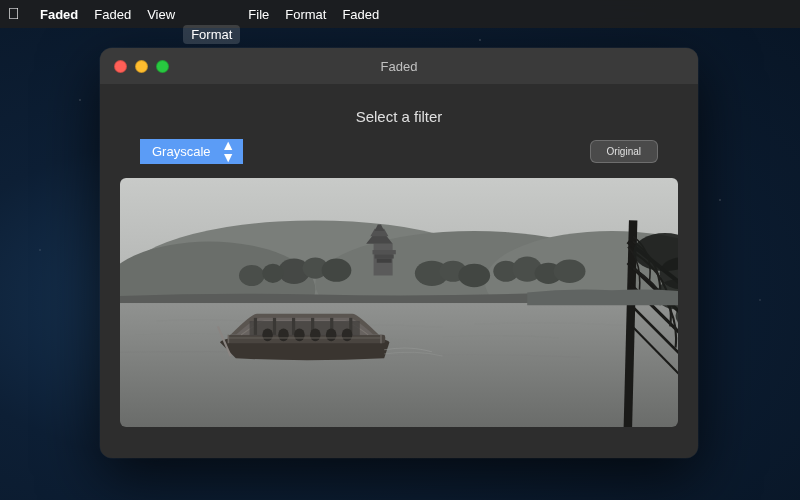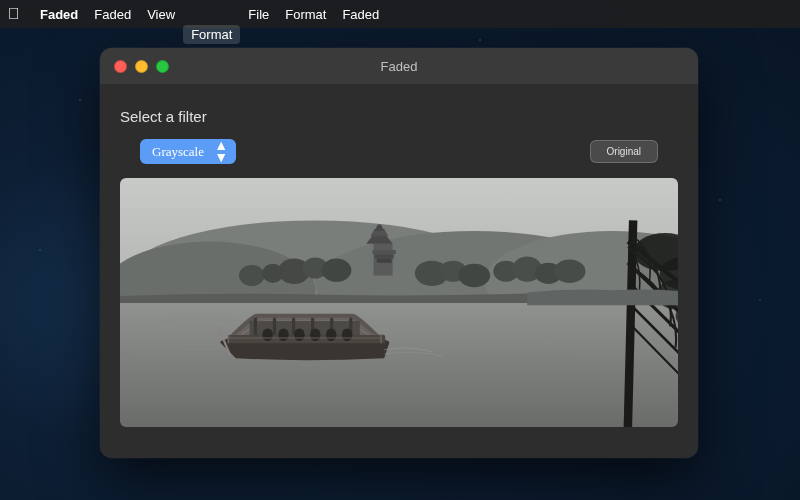--- a/index.html
+++ b/index.html
@@ -121,21 +121,21 @@
       transform: translateX(-50%);
       color: #c0c0c0;
       font-size: 13px;
       font-weight: 500;
     }
 
     .window-content {
       flex: 1;
       display: flex;
       flex-direction: column;
-      align-items: flex-start;
+      align-items: center;
       padding: 20px 20px 31px;
       gap: 14px;
     }
 
     .filter-label {
       color: #e0e0e0;
       font-size: 15px;
       font-weight: 400;
       margin-top: 4px;
     }
@@ -155,25 +155,24 @@
     }
 
     .filter-select {
       appearance: none;
       -webkit-appearance: none;
       background: #5b9cf6;
       color: #fff;
       font-size: 13px;
       font-weight: 500;
       border: none;
-      border-radius: 6px;
+      border-radius: 0;
       padding: 5px 32px 5px 12px;
       cursor: pointer;
       outline: none;
-      font-family: Liberation Serif, serif;
     }
 
     .select-arrow {
       position: absolute;
       right: 8px;
       pointer-events: none;
       color: #fff;
       font-size: 14px;
       display: flex;
       flex-direction: column;

